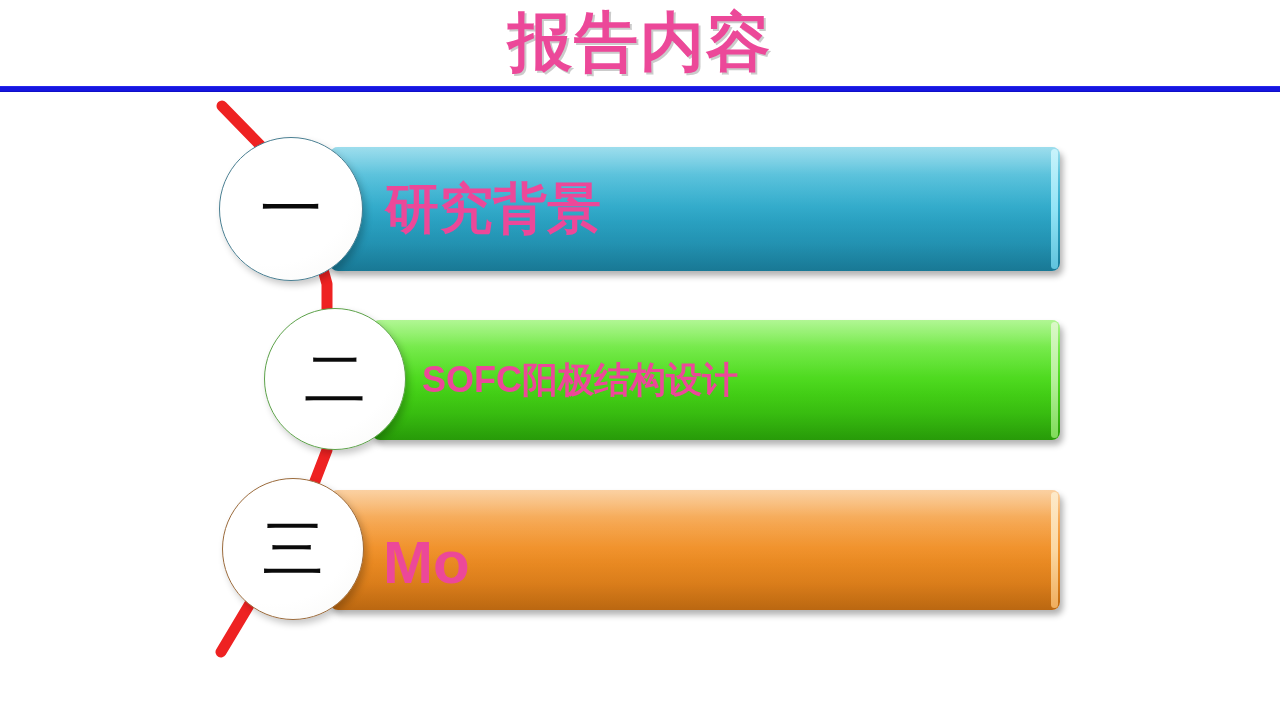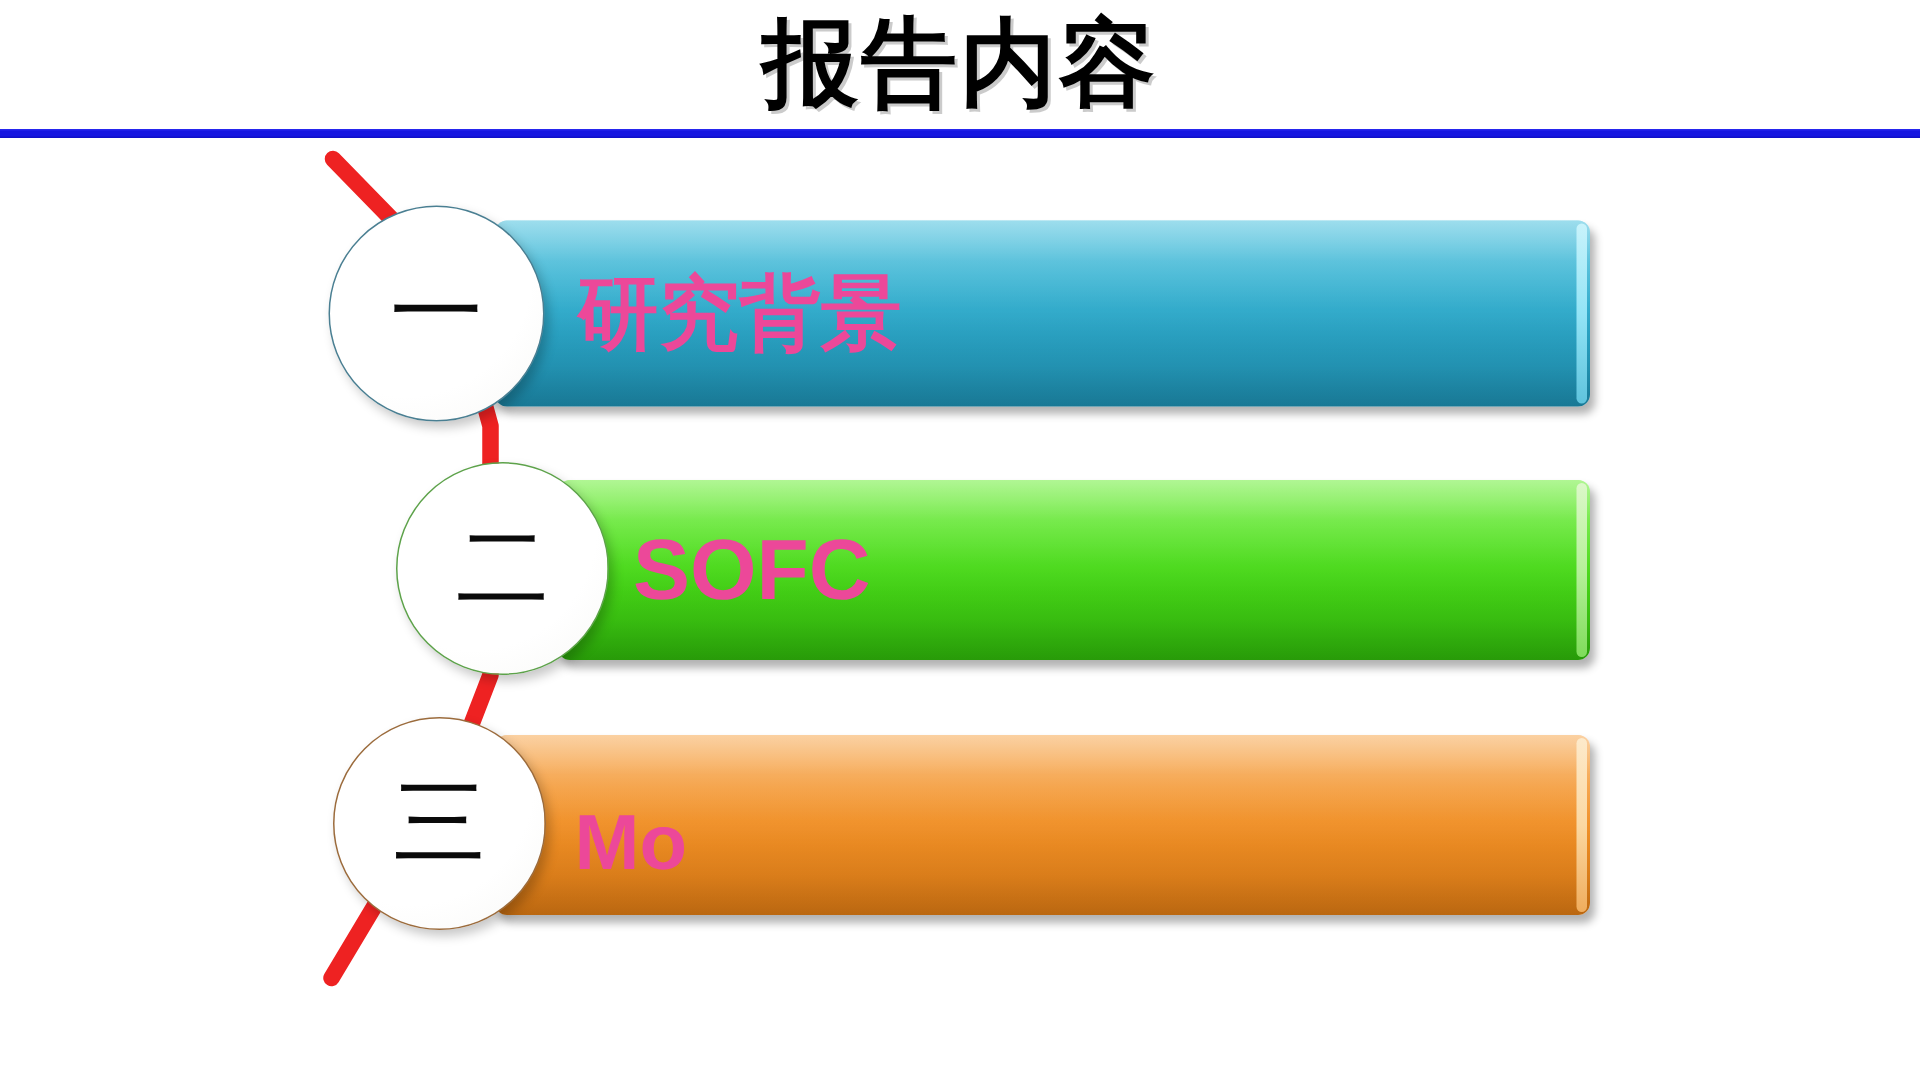--- a/index.html
+++ b/index.html
@@ -118,21 +118,21 @@
     line-height: 1;
     color: #0a0a0a;
     font-weight: normal;
   }
 </style>
 </head>
 <body>
 
 <div id="slide">
 
-  <div id="title" style="color: #000000;">报告内容</div>
+  <div id="title" style="color: #ec4899;">报告内容</div>
 
   <div id="divider" style="background: rgb(22, 22, 224);"></div>
 
   <svg id="ribbon" viewBox="0 0 1280 720" width="1280" height="720">
     <path id="ribbon-path" d="M 222 106 L 300 186 L 327 284 L 327 450 L 300 520 L 221 652" fill="none" stroke="#ee2222" stroke-width="11" stroke-linecap="round" stroke-linejoin="round"></path>
   </svg>
 
   <div class="row">
     <div class="bar" style="left:330px; top:147px; width:730px; height:124px;
                 background: linear-gradient(to bottom, #5cc7e1 0%, #3fb6d4 30%, #2aa3c4 62%, #1d8fb1 100%);">
@@ -147,35 +147,36 @@
       <span class="circle-num">一</span>
     </div>
   </div>
 
   <div class="row">
     <div class="bar" style="left:372px; top:320px; width:688px; height:120px;
                 background: linear-gradient(to bottom, #7cf04c 0%, #5fe52f 28%, #44d316 62%, #2fb80a 100%);">
       <div class="sheen"></div>
       <div class="rim" style="background: linear-gradient(to bottom, #dcf8c9 0%, #b6f09a 50%, #7fdc5a 100%);"></div>
     </div>
-    <div class="bar-label" style="left:422px; top:320px; height:120px; font-size:57px;">
+    <div class="bar-label" style="left:422px; top:320px; height:120px; font-size:36px;">
       <span class="latin">SOFC</span>
+        <span class="han">阳极结构设计</span>
     </div>
     <div class="circle" style="left:264px; top:308px; width:140px; height:140px; border:1.5px solid #5da24a;">
       <span class="circle-num">二</span>
     </div>
   </div>
 
   <div class="row">
     <div class="bar" style="left:330px; top:490px; width:730px; height:120px;
                 background: linear-gradient(to bottom, #f8b264 0%, #f49c3c 30%, #ee8c22 62%, #de7b14 100%);">
       <div class="sheen"></div>
       <div class="rim" style="background: linear-gradient(to bottom, #fdeacb 0%, #fbd8a2 50%, #f0ad5d 100%);"></div>
     </div>
-    <div class="bar-label" style="left:383px; top:490px; height:144px; font-size:52px;">
+    <div class="bar-label" style="left:383px; top:490px; height:144px; font-size:60px;">
       <span class="latin">Mo</span>
     </div>
     <div class="circle" style="left:222px; top:478px; width:140px; height:140px; border:1.5px solid #9b6b3c;">
       <span class="circle-num">三</span>
     </div>
   </div>
 
 </div>
 
 </body></html>

